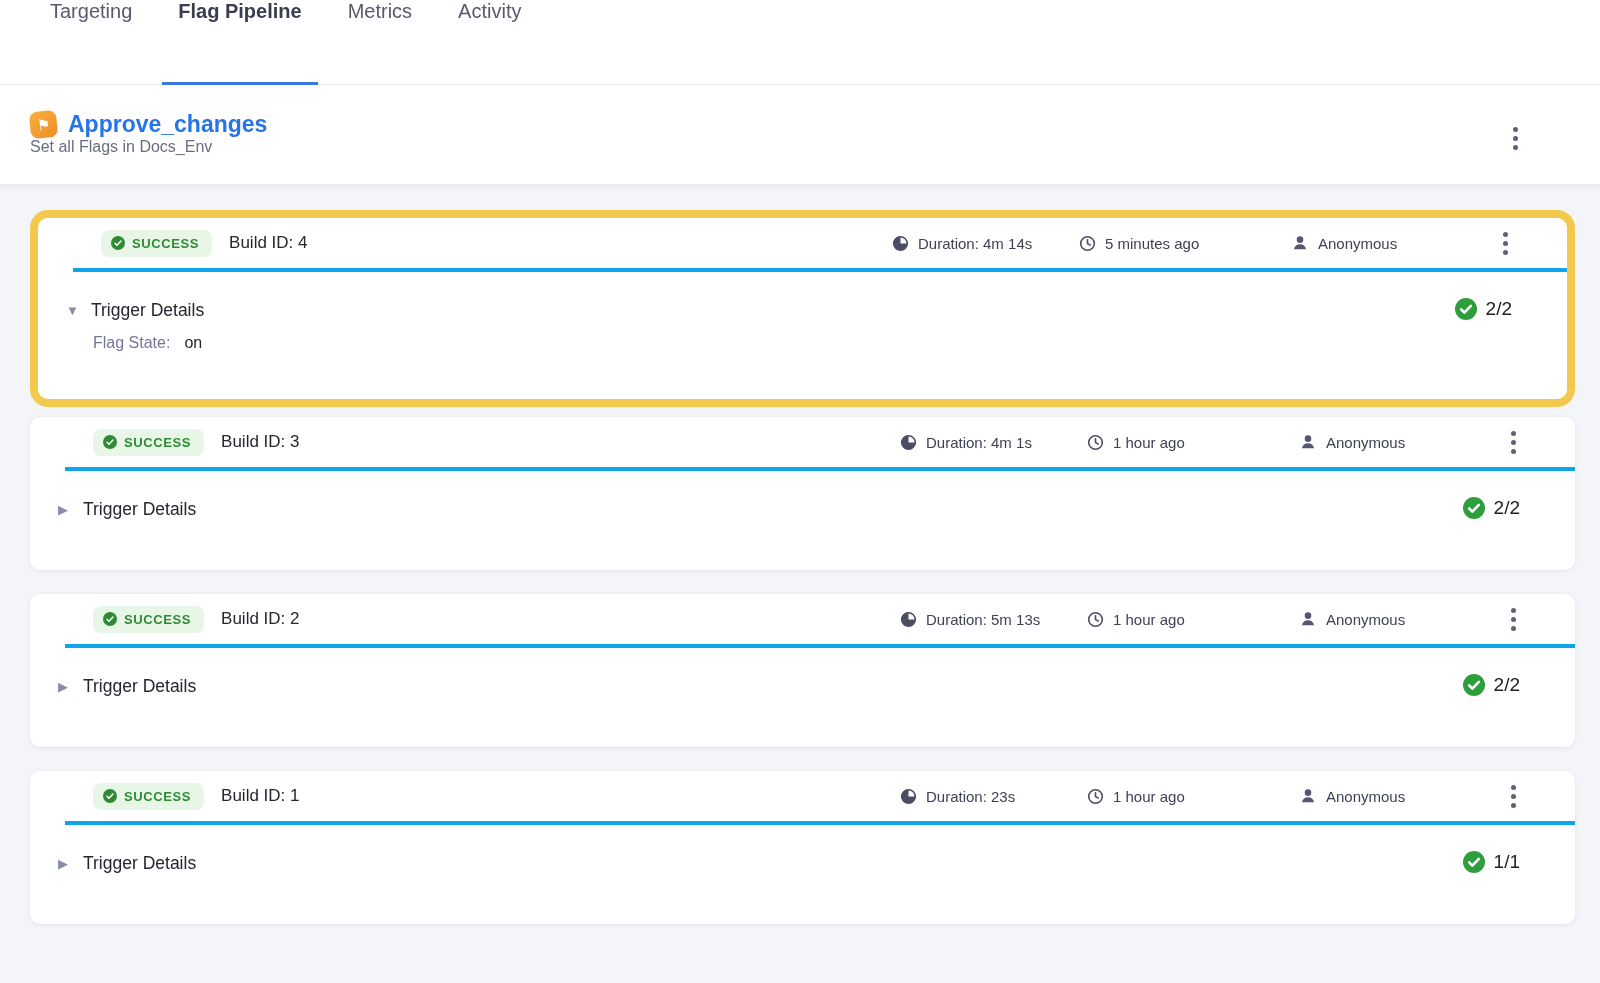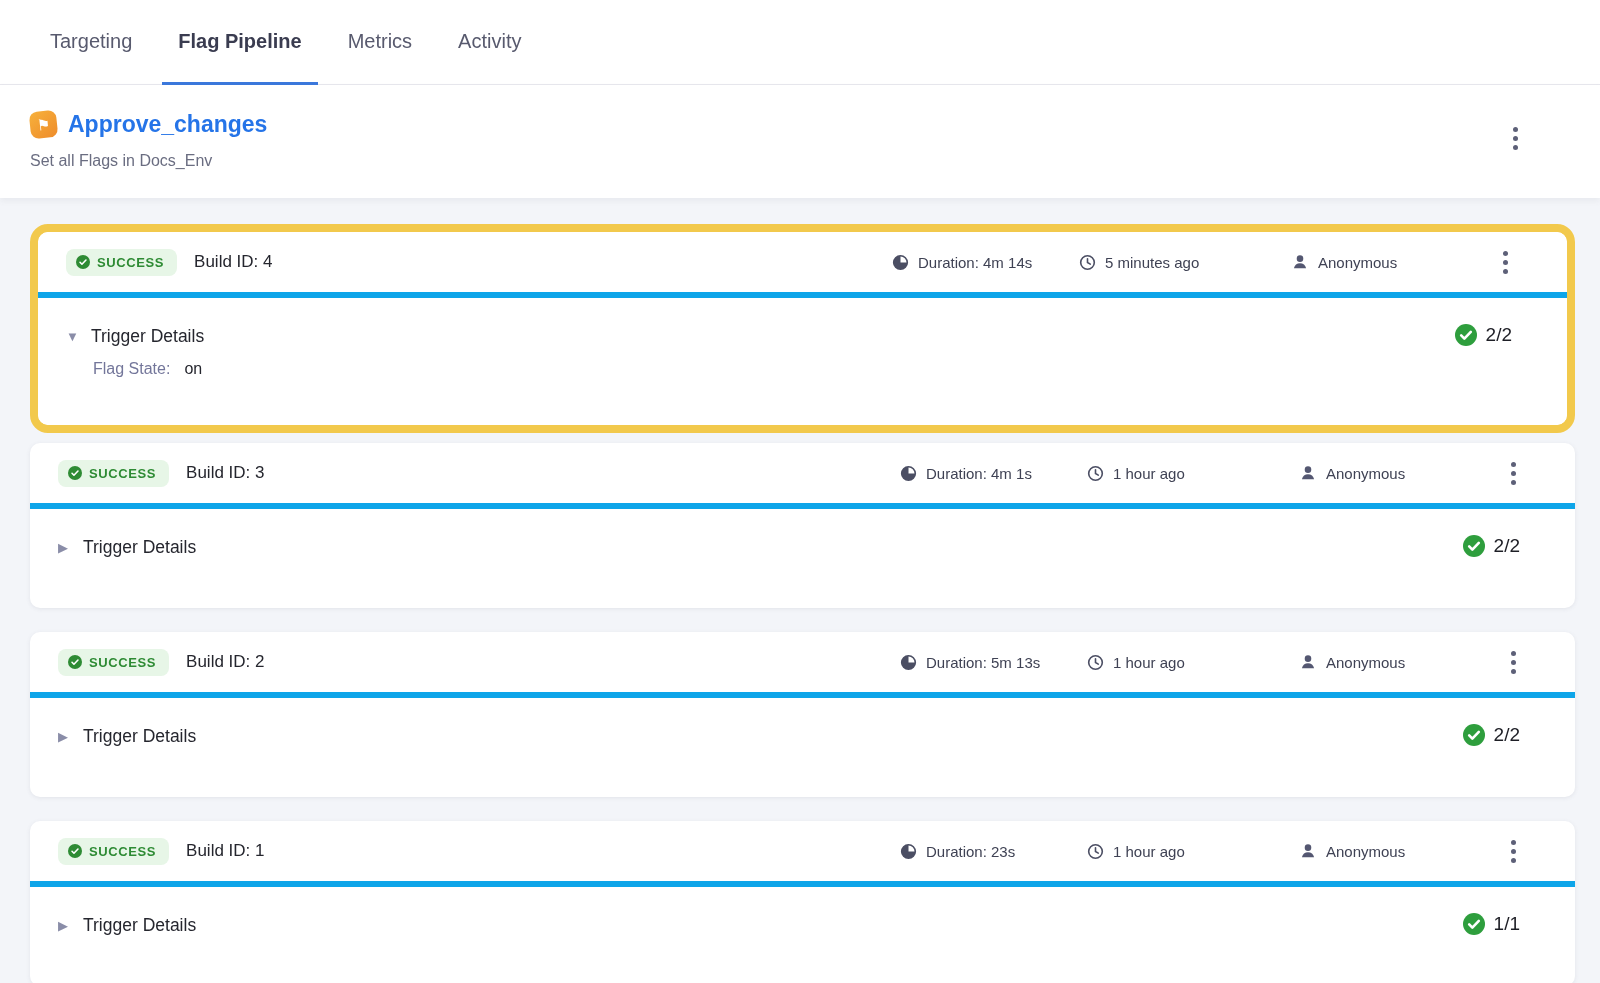--- a/index.html
+++ b/index.html
@@ -15,21 +15,21 @@
   .tabbar {
     background: #fff;
     height: 85px;
     display: flex;
     align-items: stretch;
     padding-left: 34px;
     border-bottom: 1px solid #e7e7ed;
   }
   .tab {
     display: flex;
-    align-items: center;
+    align-items: flex-start;
     padding: 0 16px;
     margin-right: 14px;
     font-size: 20px;
     color: #585a6e;
     cursor: pointer;
     border-bottom: 3px solid transparent;
     margin-bottom: -1px;
   }
   .tab.active {
     color: #3a3c50;
@@ -53,21 +53,21 @@
     display: flex; align-items: center; justify-content: center;
     color: #fff; font-size: 15px;
     flex: 0 0 auto;
   }
   .page-title {
     font-size: 23px;
     font-weight: bold;
     color: #2574e8;
   }
   .page-subtitle {
-    margin-top: 14px;
+    margin-top: 0;
     font-size: 16px;
     color: #6a6d81;
   }
   .kebab {
     display: flex; flex-direction: column; align-items: center;
     gap: 4px; padding: 4px; cursor: pointer;
   }
   .kebab i {
     width: 5px; height: 5px; border-radius: 50%;
     background: #5d6078; display: block;
@@ -92,23 +92,24 @@
   }
   .card-wrap-highlight .card {
     border-radius: 10px;
     margin-bottom: 0;
     box-shadow: none;
   }
 
   .card-header {
     display: flex;
     align-items: center;
-    height: 66px;
+    height: 54px;
     padding: 0 55px 0 28px;
-    border-bottom: 6px solid #0ea5e9;
+    border-bottom: 4px solid #0ea5e9;
+    margin-left: 35px;
   }
   .badge-success {
     display: inline-flex;
     align-items: center;
     gap: 7px;
     background: #e7f6e7;
     color: #2e8b34;
     font-size: 13px;
     font-weight: bold;
     letter-spacing: 0.6px;

